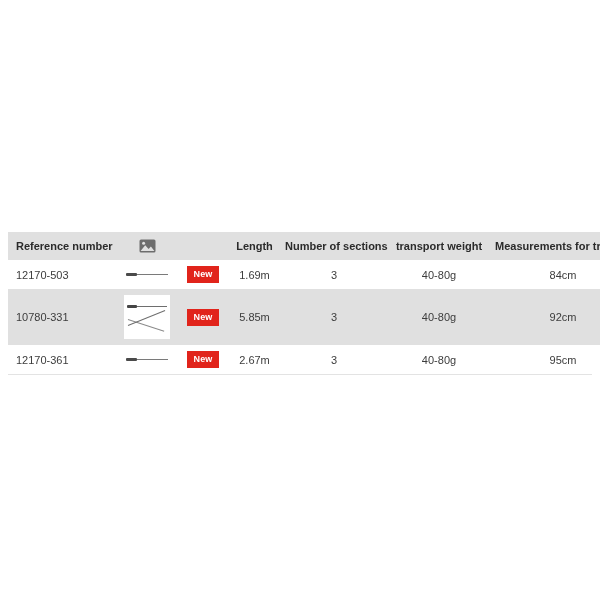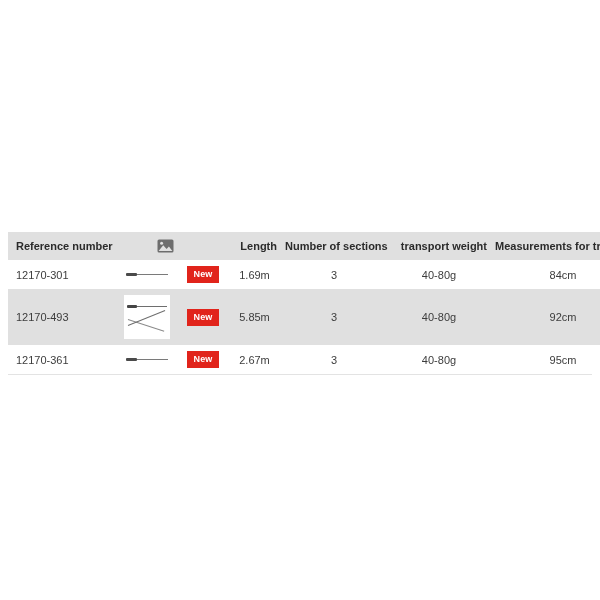--- a/index.html
+++ b/index.html
@@ -30,21 +30,21 @@
     table-layout: fixed;
     font-size: 11px;
     color: #3a3a3a;
   }
   table.spec thead th {
     background: #e0e0e0;
     color: #2b2b2b;
     font-size: 11px;
     font-weight: bold;
     padding: 7px 4px;
-    text-align: right;
+    text-align: center;
     white-space: nowrap;
     border: none;
   }
   table.spec thead th.col-ref {
     text-align: left;
     padding-left: 8px;
   }
   table.spec tbody td {
     padding: 6px 4px;
     text-align: center;
@@ -187,35 +187,35 @@
           <th class="col-new"></th>
           <th class="col-length">Length</th>
           <th class="col-sections">Number of sections</th>
           <th class="col-throw">transport weight</th>
           <th class="col-transport">Measurements for transport</th>
 
         </tr>
       </thead>
       <tbody>
         <tr class="row-alt">
-          <td class="col-ref">12170-301</td>
+          <td class="col-ref">12170-503</td>
           <td class="col-img">
             <span class="thumb-small"></span>
           </td>
           <td class="col-new">
             <span class="badge-new">New</span>
           </td>
           <td class="col-length">1.69m</td>
           <td class="col-sections">3</td>
           <td class="col-throw">40-80g</td>
           <td class="col-transport">84cm</td>
 
         </tr>
         <tr class="row-shade">
-          <td class="col-ref">12170-493</td>
+          <td class="col-ref">10780-331</td>
           <td class="col-img">
             <span class="thumb-big">
               <span class="rod-a"></span>
               <span class="rod-c"></span>
               <span class="rod-b"></span>
             </span>
           </td>
           <td class="col-new">
             <span class="badge-new">New</span>
           </td>

